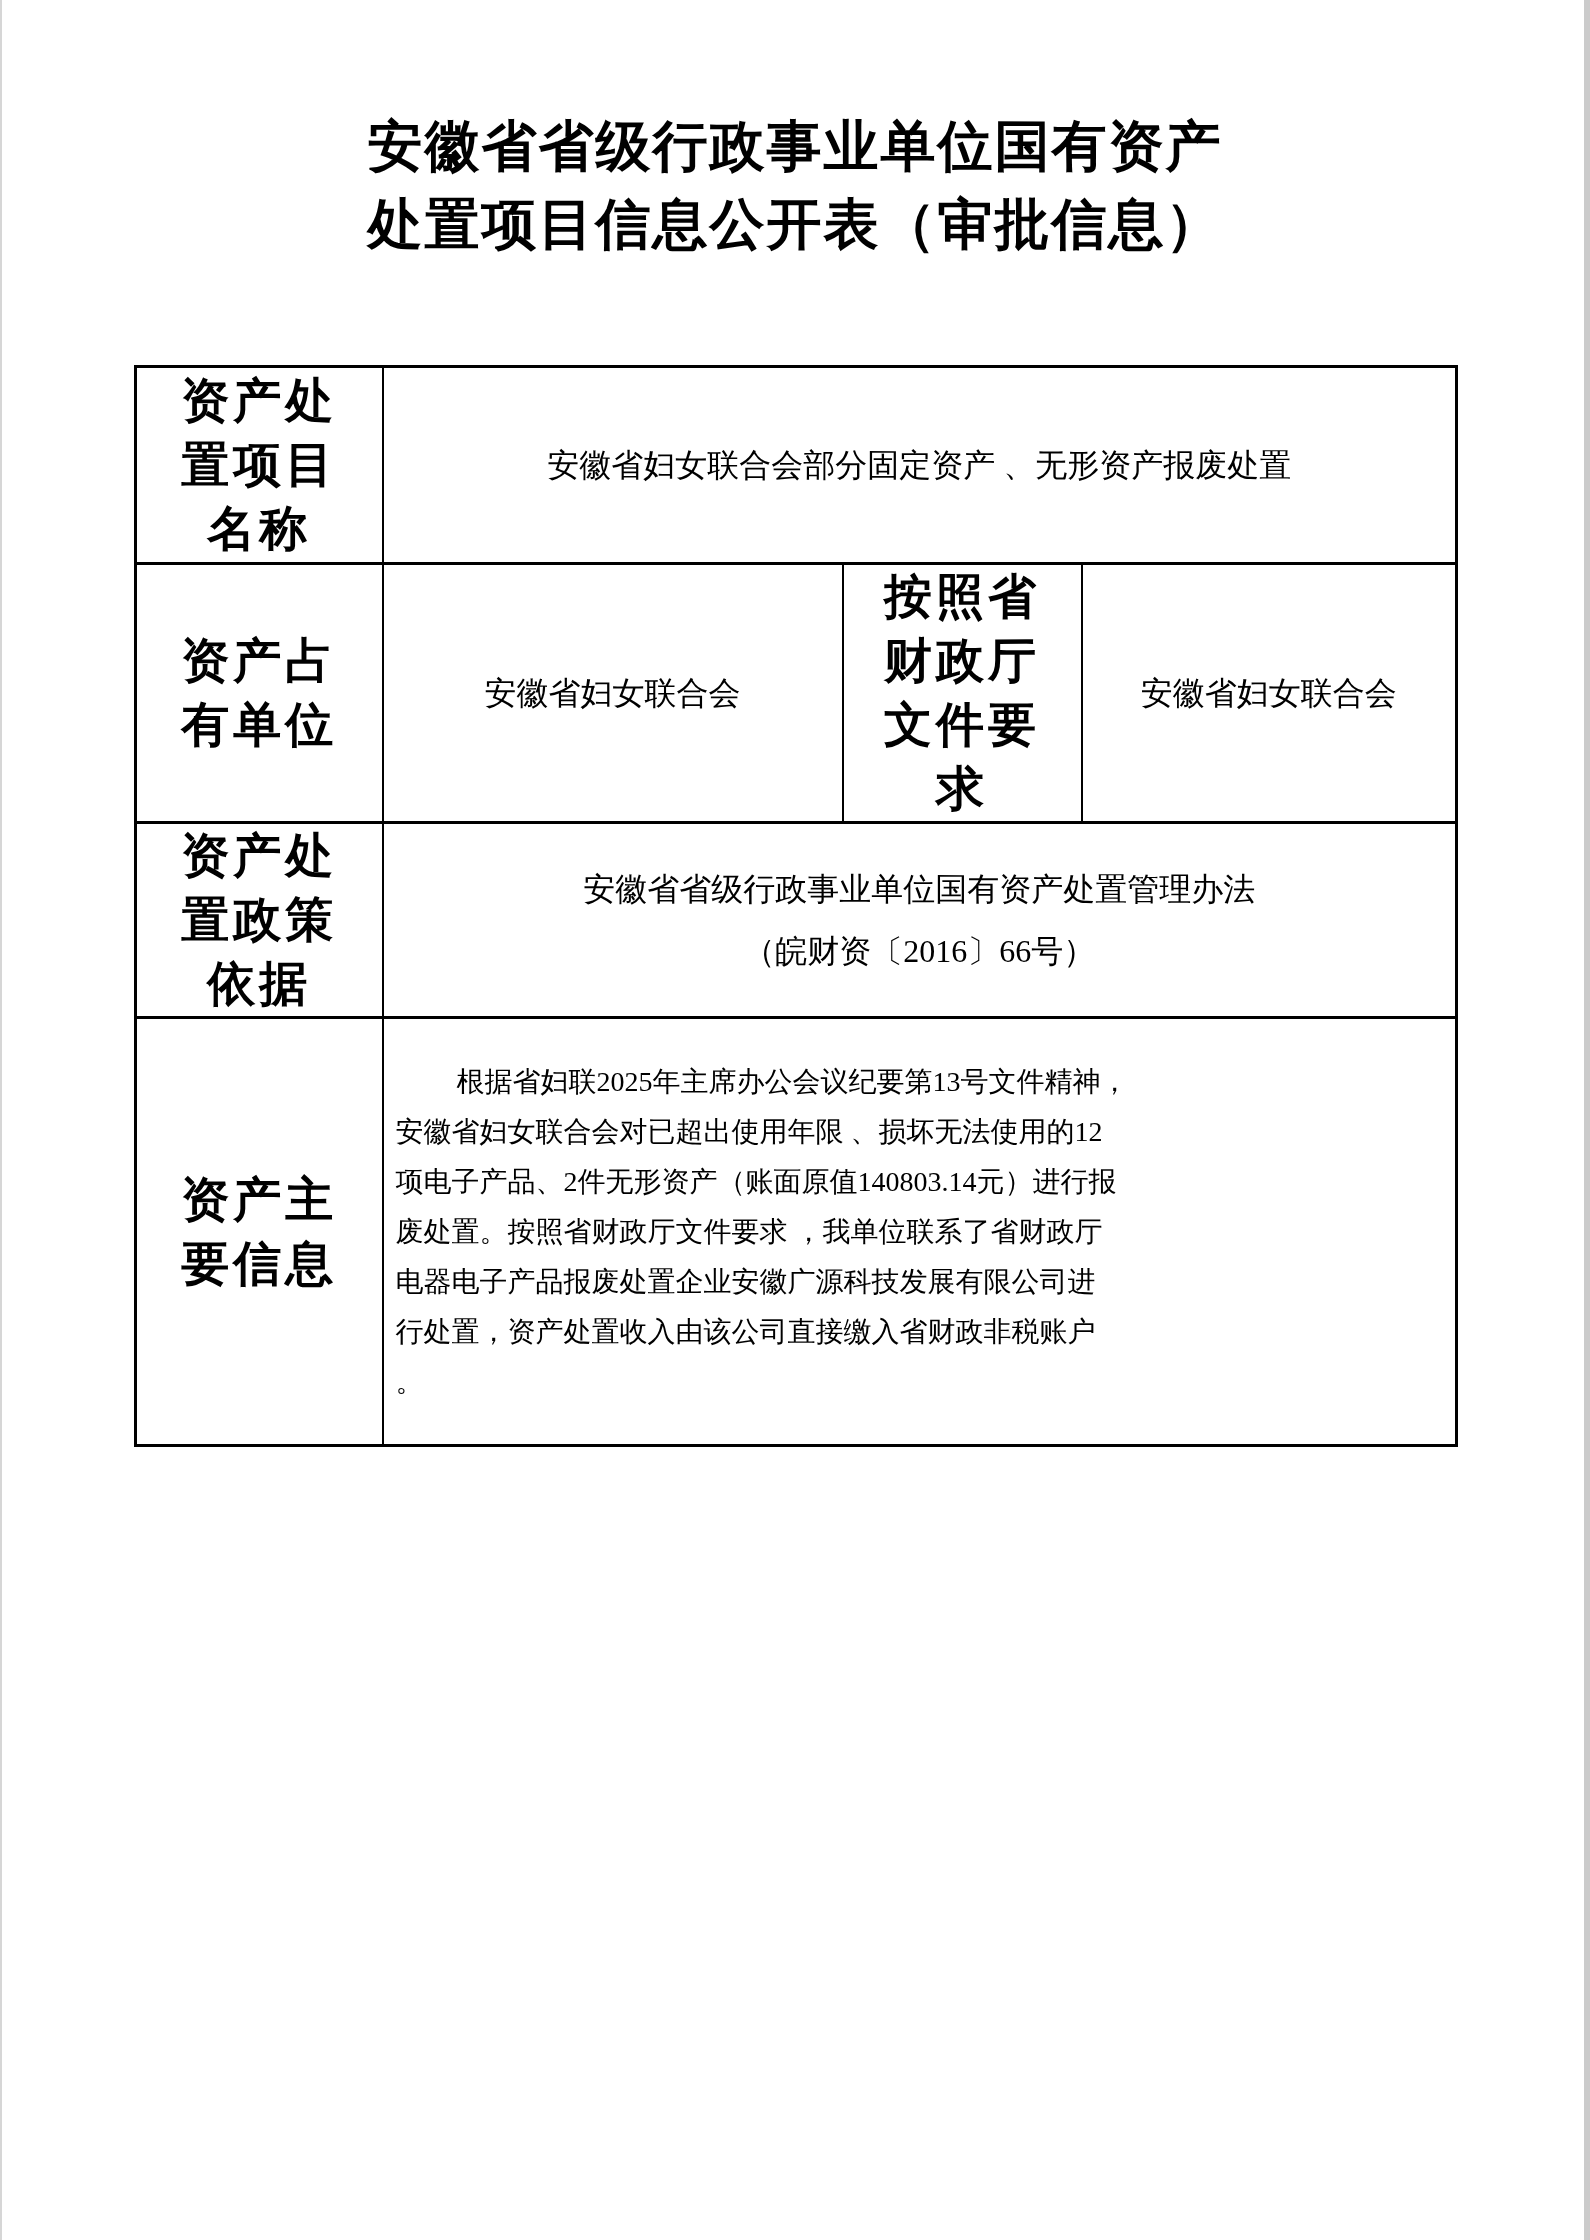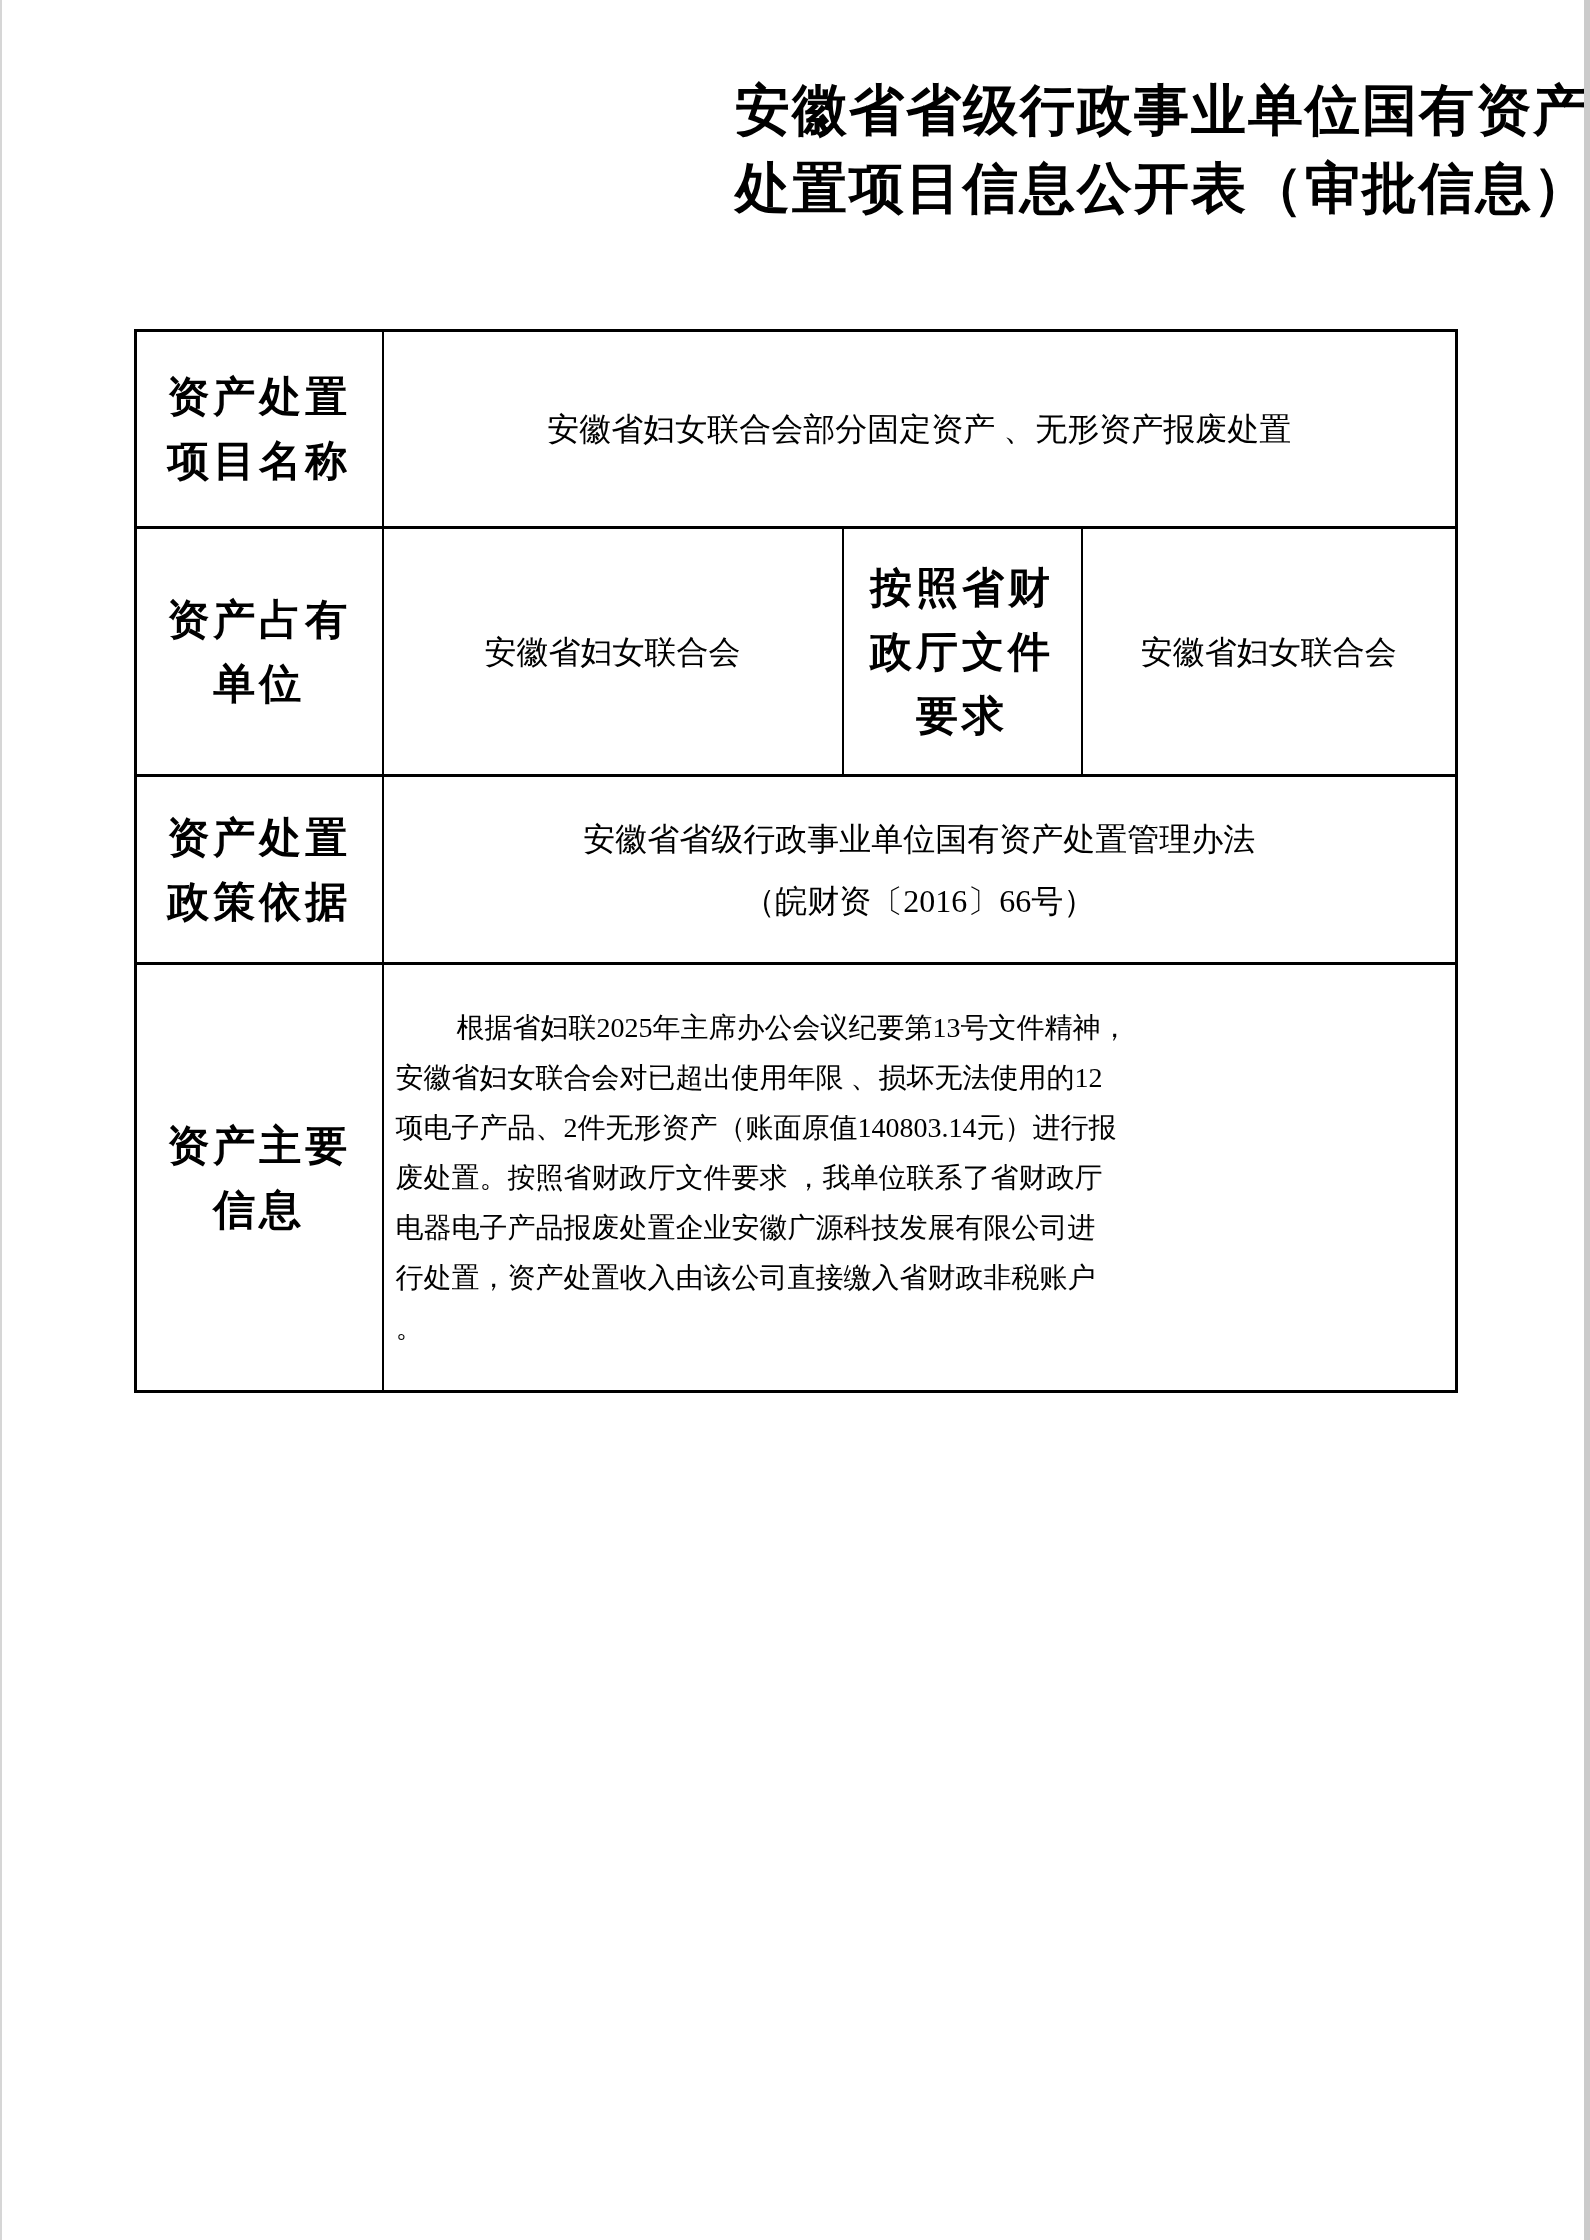--- a/index.html
+++ b/index.html
@@ -13,22 +13,22 @@
   }
   .edge-left {
     position:absolute; left:0; top:0; width:2px; height:2240px;
     background:#d6d6d6;
   }
   .edge-right {
     position:absolute; right:0; top:0; width:6px; height:2240px;
     background:#cbcbcb;
   }
   .doc-title {
-    padding-top:72px;
-    text-align:right;
+    padding-top:108px;
+    text-align:center;
     font-size:55px;
     line-height:78px;
     font-weight:bold;
     letter-spacing:2px;
   }
   table.info {
     border-collapse:collapse;
     table-layout:fixed;
     width:1321px;
     margin:101px 0 0 134px;
@@ -36,21 +36,21 @@
   }
   table.info td {
     border:2px solid #000;
     border-top-width:3px;
     border-bottom-width:3px;
     vertical-align:middle;
     overflow:hidden;
   }
   td.hdr {
     font-weight:bold;
-    font-size:42px;
+    font-size:48px;
     line-height:64px;
     letter-spacing:4px;
   }
   .hdr-text {
     width:192px;
     margin:0 auto;
     text-align:center;
   }
   td.val {
     font-size:32px;

